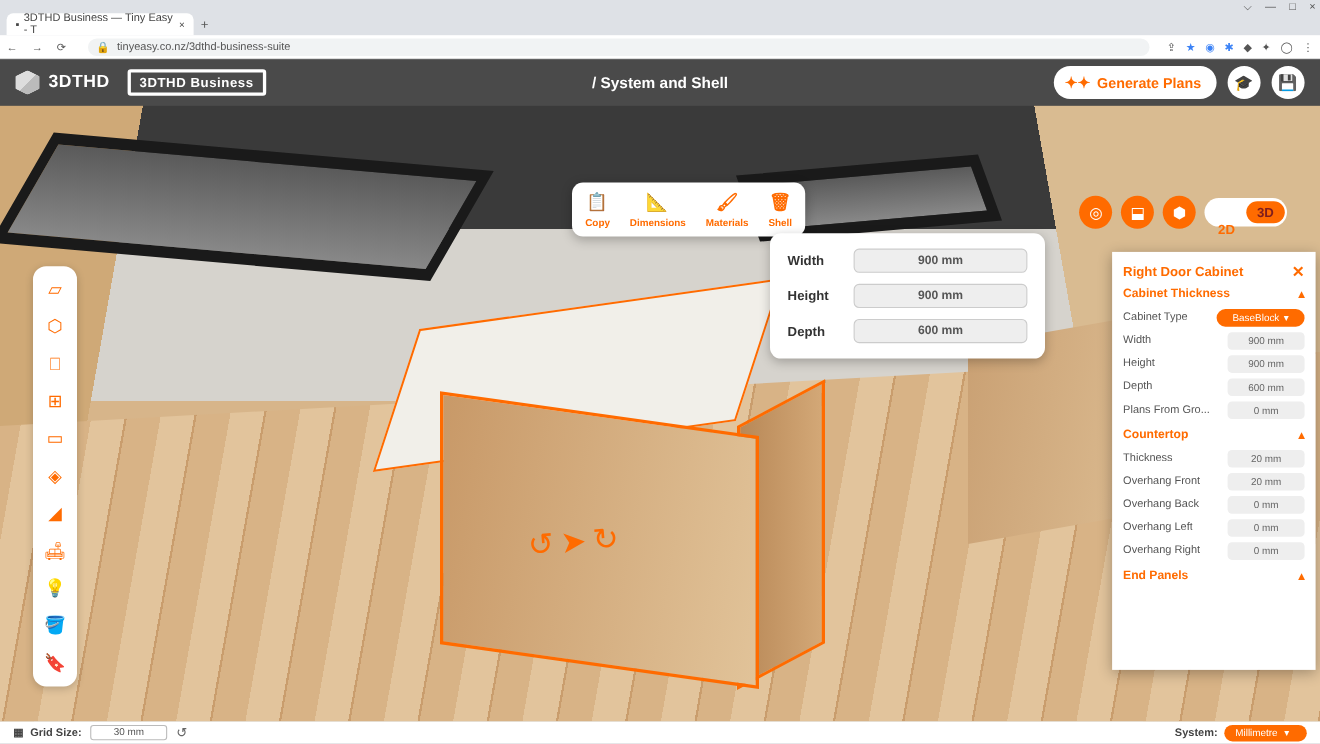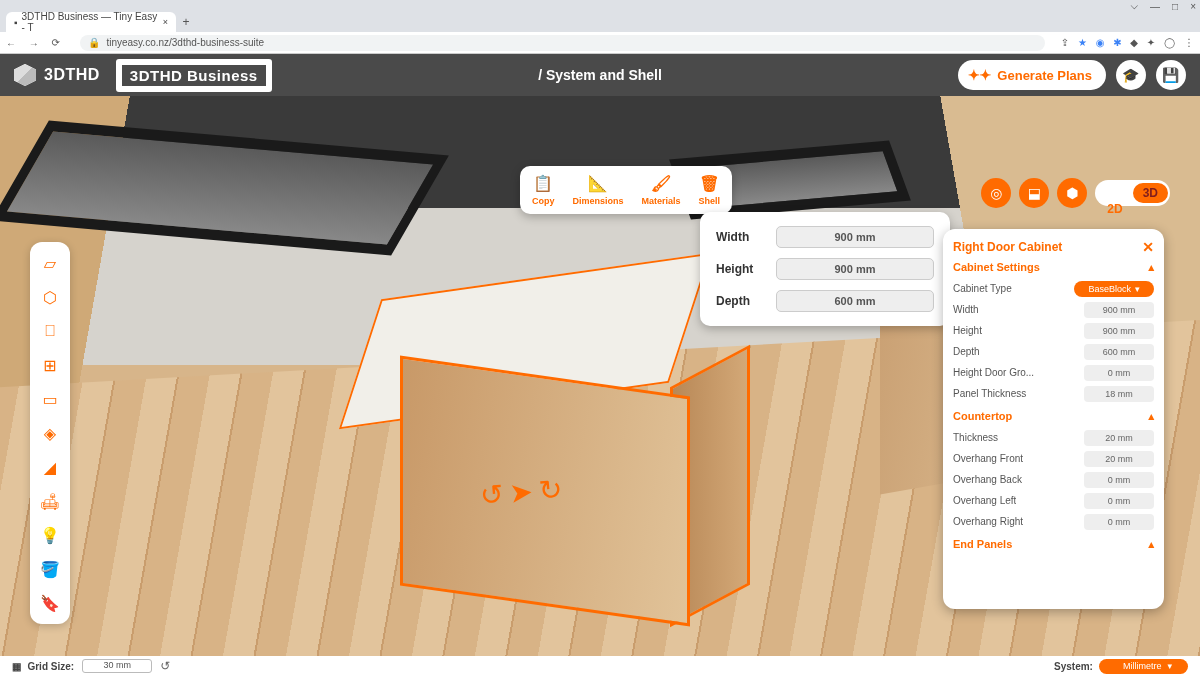--- a/index.html
+++ b/index.html
@@ -17,21 +17,21 @@
 .url-bar .nav-icons span{margin-right:10px;}
 .url-field{flex:1;background:#f1f3f4;border-radius:11px;height:16px;padding:0 8px;display:flex;align-items:center;gap:6px;color:#555;font-size:10px;}
 .url-right span{margin-left:6px;}
 
 
 .app{position:relative;width:1200px;height:622px;background:linear-gradient(180deg,#4d4d4d 0%,#4d4d4d 12%, #d3d1cb 12%, #d3d1cb 100%);}
 .topbar{position:absolute;top:0;left:0;right:0;height:42px;background:#4a4a4a;display:flex;align-items:center;padding:0 14px;color:#fff;}
 .logo{display:flex;align-items:center;gap:8px;font-weight:900;letter-spacing:.5px;justify-content:space-between;}
 .logo .cube{width:22px;height:22px;background:#fff;clip-path:polygon(50% 0,100% 25%,100% 75%,50% 100%,0 75%,0 25%);position:relative;}
 .logo .cube::after{content:"";position:absolute;inset:0;background:linear-gradient(135deg,#ddd 0 50%,#bbb 50% 100%);}
-.biz-badge{border:6px solid #ffffff;padding:2px 8px;font-size:15px;margin-left:8px;border-radius:3px;}
+.biz-badge{border:3px solid #ffffff;padding:2px 8px;font-size:12px;margin-left:8px;border-radius:3px;}
 .breadcrumb{position:absolute;left:50%;transform:translateX(-50%);font-weight:700;font-size:14px;}
 .top-right{margin-left:auto;display:flex;align-items:center;gap:10px;}
 .btn-generate{background:#fff;border-radius:20px;height:30px;padding:0 14px 0 10px;display:flex;align-items:center;gap:6px;color:var(--orange);font-weight:700;font-size:13px;}
 .sparkle{color:var(--orange);font-size:14px;}
 .circle-btn{width:30px;height:30px;border-radius:50%;background:#fff;color:var(--orange);display:flex;align-items:center;justify-content:center;font-size:14px;}
 
 
 .scene{position:absolute;top:42px;left:0;right:0;bottom:20px;overflow:hidden;}
 .scene-bg{position:absolute;inset:0;background:
   linear-gradient(100deg, #cfa977 0 10%, transparent 10%),
@@ -67,38 +67,38 @@
 
 
 .view-controls{position:absolute;top:124px;right:30px;display:flex;align-items:center;gap:8px;}
 .vc-circ{width:30px;height:30px;border-radius:50%;background:var(--orange);color:#fff;display:flex;align-items:center;justify-content:center;font-size:14px;}
 .vc-pill{background:#fff;border-radius:15px;height:26px;display:flex;align-items:center;padding:2px;}
 .vc-pill span{padding:3px 10px;font-weight:700;font-size:12px;border-radius:12px;}
 .vc-pill .active{background:var(--orange);color:#7f1d1d;}
 .vc-pill .inactive{color:var(--orange);margin-top:32px;}
 
 
-.side-panel{position:absolute;top:175px;right:36px;width:221px;height:380px;background:#fff;border-radius:12px;box-shadow:0 3px 12px rgba(0,0,0,.3);padding:10px 10px 8px;overflow:hidden;}
+.side-panel{position:absolute;top:175px;right:4px;width:185px;height:380px;background:#fff;border-radius:0;box-shadow:0 3px 12px rgba(0,0,0,.3);padding:10px 10px 8px;overflow:hidden;}
 .sp-header{display:flex;align-items:center;justify-content:space-between;color:var(--orange);font-weight:800;font-size:12px;margin-bottom:6px;}
 .sp-close{font-size:14px;cursor:pointer;}
 .sp-section-h{color:var(--orange);font-weight:700;font-size:11px;display:flex;justify-content:space-between;margin:6px 0 4px;}
 .sp-row{display:flex;align-items:center;justify-content:space-between;font-size:10px;color:#555;height:21px;}
 .sp-row .sp-lbl{max-width:90px;white-space:nowrap;overflow:hidden;text-overflow:ellipsis;}
 .sp-input{width:70px;height:16px;background:#eee;border-radius:4px;font-size:9px;display:flex;align-items:center;justify-content:center;color:#666;}
 .sp-select{width:80px;height:16px;background:var(--orange);color:#fff;border-radius:8px;font-size:9px;display:flex;align-items:center;justify-content:center;gap:4px;}
 .sp-check{width:14px;height:14px;background:#eee;border-radius:3px;display:flex;align-items:center;justify-content:center;font-size:9px;color:#888;}
 
 
 .bottom-bar{position:absolute;bottom:0;left:0;right:0;height:20px;background:#fff;display:flex;align-items:center;padding:0 12px;font-size:10px;color:#444;}
 .grid-lbl{display:flex;align-items:center;gap:6px;font-weight:700;}
 .grid-input{width:70px;height:14px;border:1px solid #bbb;border-radius:3px;margin:0 8px;font-size:9px;text-align:center;color:#555;background:#fff;}
 .undo{font-size:12px;color:#666;}
 .spacer{flex:1;}
 .sys-lbl{font-weight:700;margin-right:6px;}
-.sys-select{background:var(--orange);color:#fff;border-radius:9px;height:15px;padding:0 16px 0 24px;font-size:9px;display:flex;align-items:center;gap:6px;}
+.sys-select{background:var(--orange);color:#fff;border-radius:9px;height:15px;padding:0 16px 0 10px;font-size:9px;display:flex;align-items:center;gap:6px;}
 </style>
 </head>
 <body>
 
 <div class="browser-titlebar">
   <span>⌵</span>
   <span>—</span>
   <span>□</span>
   <span>×</span>
 </div>
@@ -237,46 +237,42 @@
     </div>
   </div>
 
   <div class="side-panel">
     <div class="sp-header">
       <span>Right Door Cabinet</span>
       <span class="sp-close">✕</span>
     </div>
     <div id="panelBody">
         <div class="sp-section-h">
-          <span>Cabinet Settings</span>
+          <span>Cabinet Thickness</span>
           <span>▴</span>
         </div>
         <div class="sp-row">
           <div class="sp-lbl">Cabinet Type</div>
           <div class="sp-select">BaseBlock <span>▾</span></div>
         </div>
         <div class="sp-row">
           <div class="sp-lbl">Width</div>
           <div class="sp-input">900 mm</div>
         </div>
         <div class="sp-row">
           <div class="sp-lbl">Height</div>
           <div class="sp-input">900 mm</div>
         </div>
         <div class="sp-row">
           <div class="sp-lbl">Depth</div>
           <div class="sp-input">600 mm</div>
         </div>
         <div class="sp-row">
-          <div class="sp-lbl">Height Door Gro...</div>
+          <div class="sp-lbl">Plans From Gro...</div>
           <div class="sp-input">0 mm</div>
-        </div>
-        <div class="sp-row">
-          <div class="sp-lbl">Panel Thickness</div>
-          <div class="sp-input">18 mm</div>
         </div>
         <div class="sp-section-h">
           <span>Countertop</span>
           <span>▴</span>
         </div>
         <div class="sp-row">
           <div class="sp-lbl">Thickness</div>
           <div class="sp-input">20 mm</div>
         </div>
         <div class="sp-row">

